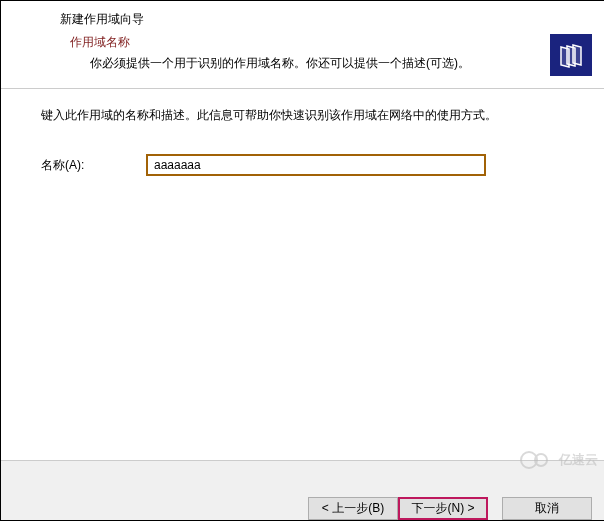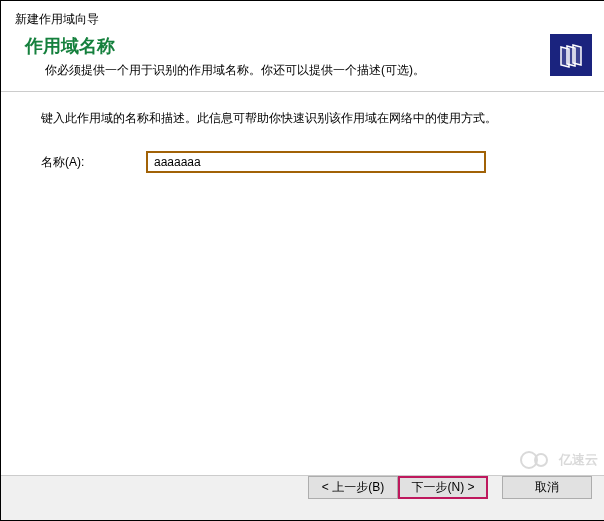--- a/index.html
+++ b/index.html
@@ -21,39 +21,40 @@
       height: 100%;
       border: 1px solid #000;
       border-right: none;
       position: relative;
       background: #fff;
     }
     .header-section {
       padding: 10px 12px 12px 14px;
       position: relative;
       background: #fff;
+      margin-left: 45px;
     }
     .wizard-title {
       font-size: 12px;
       color: #000;
       margin-bottom: 6px;
     }
     .header-row {
       display: flex;
       justify-content: space-between;
       align-items: flex-start;
     }
     .header-text {
       flex: 1;
       padding-left: 10px;
     }
     .header-heading {
-      font-size: 18px;
-      font-weight: bold;
-      color: #15803d;
+      font-size: 12px;
+      font-weight: normal;
+      color: #7f1d1d;
       margin-bottom: 4px;
     }
     .header-sub {
       font-size: 12px;
       color: #000;
       padding-left: 20px;
     }
     .header-icon {
       width: 42px;
       height: 42px;
@@ -71,21 +72,21 @@
       border: none;
       border-top: 1px solid #ccc;
       margin: 0;
     }
     .content-section {
       padding: 18px 40px 20px 40px;
     }
     .instruction {
       font-size: 12px;
       color: #000;
-      margin-bottom: 24px;
+      margin-bottom: 30px;
     }
     .form-row {
       display: flex;
       align-items: center;
       margin-bottom: 18px;
     }
     .form-label {
       width: 105px;
       font-size: 12px;
       color: #000;
@@ -98,25 +99,25 @@
       padding: 2px 6px;
       font-size: 12px;
       font-family: inherit;
       outline: none;
     }
     .button-bar {
       position: absolute;
       bottom: 0;
       left: 0;
       right: 0;
-      height: 45px;
+      height: 60px;
       border-top: 1px solid #ccc;
       display: flex;
       justify-content: flex-end;
-      align-items: flex-start;
+      align-items: flex-end;
       padding-right: 12px;
       gap: 0;
       background: #f0f0f0;
     }
     .wizard-button {
       height: 23px;
       min-width: 90px;
       background: #e1e1e1;
       border: 1px solid #adadad;
       font-size: 12px;

